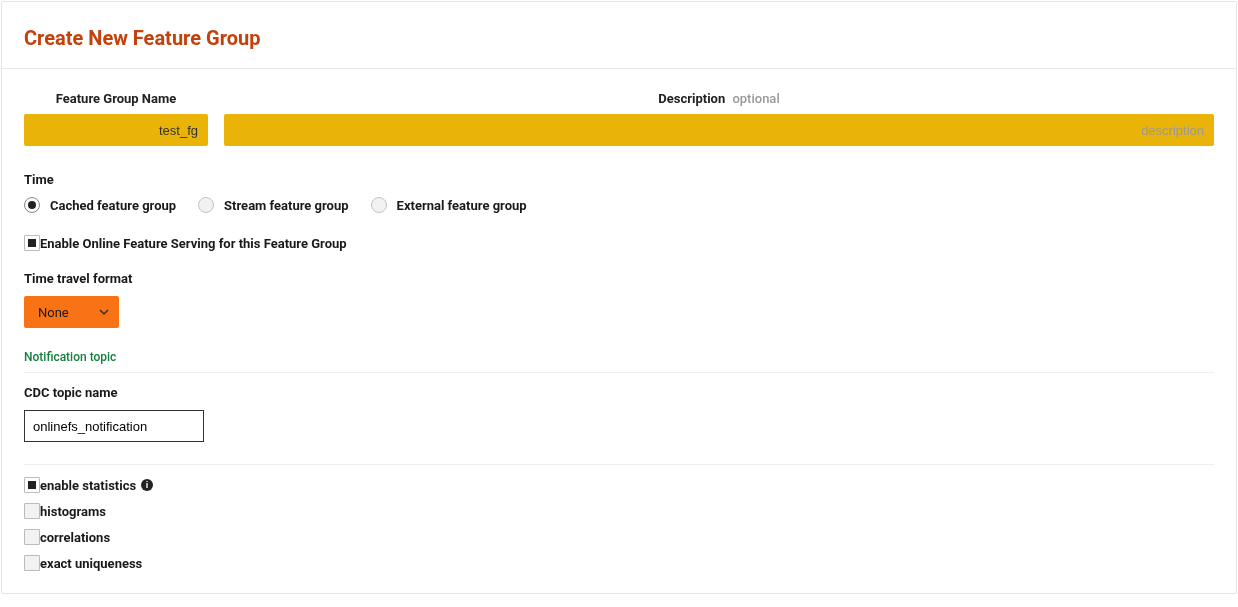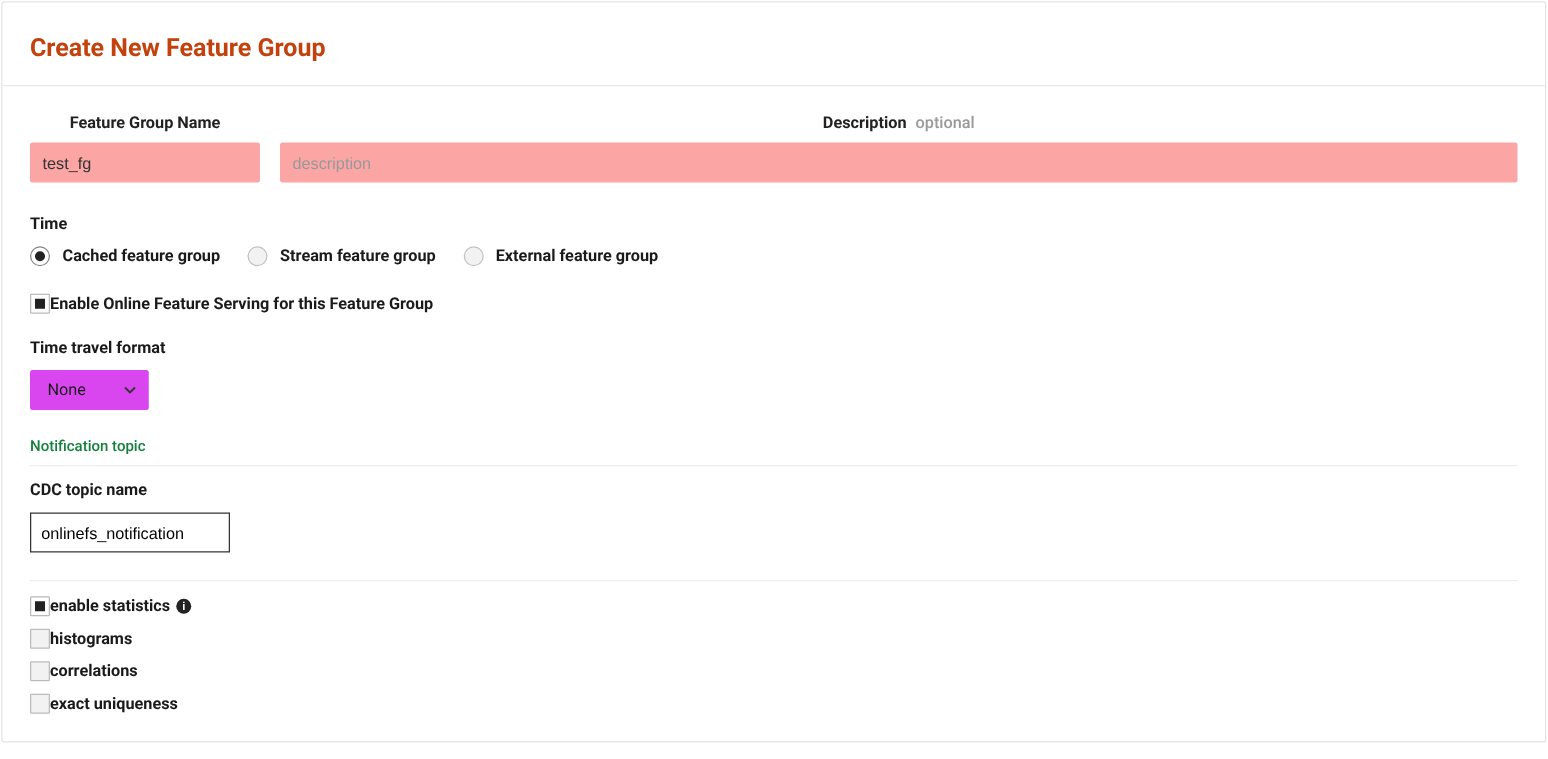--- a/index.html
+++ b/index.html
@@ -48,25 +48,26 @@
   }
   .label .optional {
     font-weight: 500;
     color: #999;
     margin-left: 4px;
   }
   .text-input {
     width: 100%;
     height: 32px;
     border: none;
-    background: #fca5a5;
+    background: #eab308;
     padding: 0 10px;
     font-size: 13px;
     color: #333;
     border-radius: 2px;
+    text-align: right;
   }
   .text-input::placeholder { color: #999; }
   .section-label {
     font-size: 13px;
     font-weight: 700;
     margin-bottom: 10px;
   }
   .radio-row {
     display: flex;
     align-items: center;
@@ -127,21 +128,21 @@
   .check-label {
     font-size: 13px;
     font-weight: 700;
   }
   .time-travel { margin-top: 20px; margin-bottom: 22px; }
   .select {
     display: inline-flex;
     align-items: center;
     justify-content: space-between;
     height: 32px;
-    background: #d946ef;
+    background: #f97316;
     border: none;
     border-radius: 2px;
     padding: 0 10px 0 14px;
     min-width: 95px;
     cursor: pointer;
     font-size: 13px;
   }
   .chevron {
     width: 10px;
     height: 10px;
@@ -153,21 +154,21 @@
     color: #15803d;
     font-weight: 500;
     padding-bottom: 8px;
   }
   .divider {
     border: none;
     border-top: 1px solid #eee;
     margin-bottom: 12px;
   }
   .cdc-input {
-    width: 160px;
+    width: 180px;
     height: 32px;
     border: 1px solid #333;
     padding: 0 8px;
     font-size: 13px;
     margin-bottom: 22px;
   }
   .stat-section .check-row { margin-bottom: 10px; }
   .info-icon {
     display: inline-flex;
     width: 14px;

